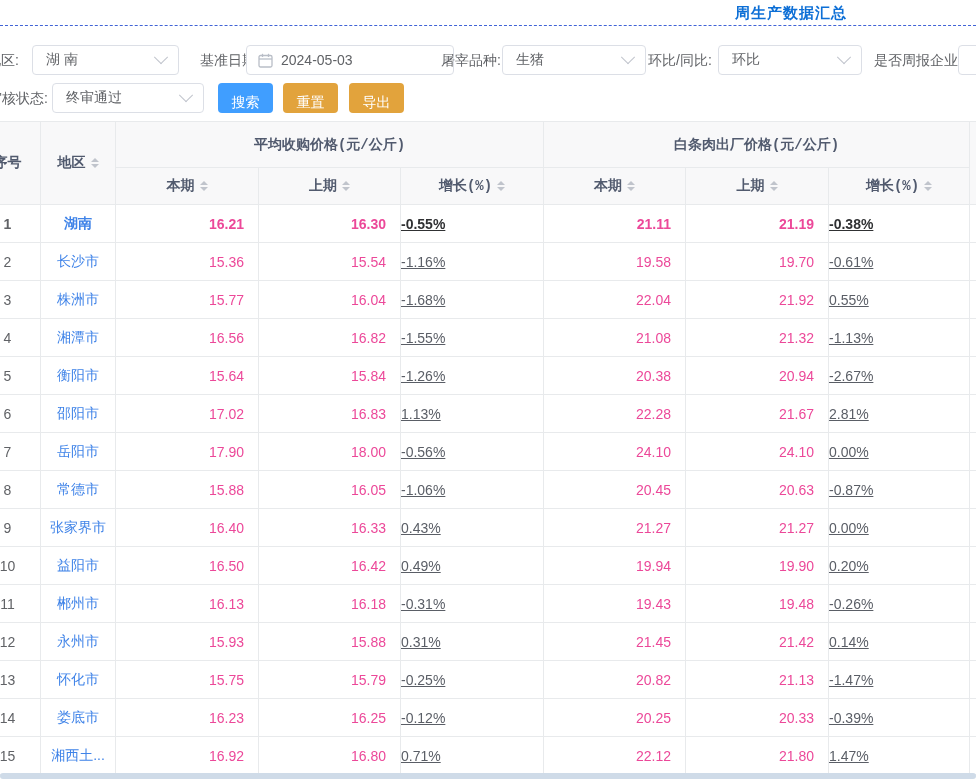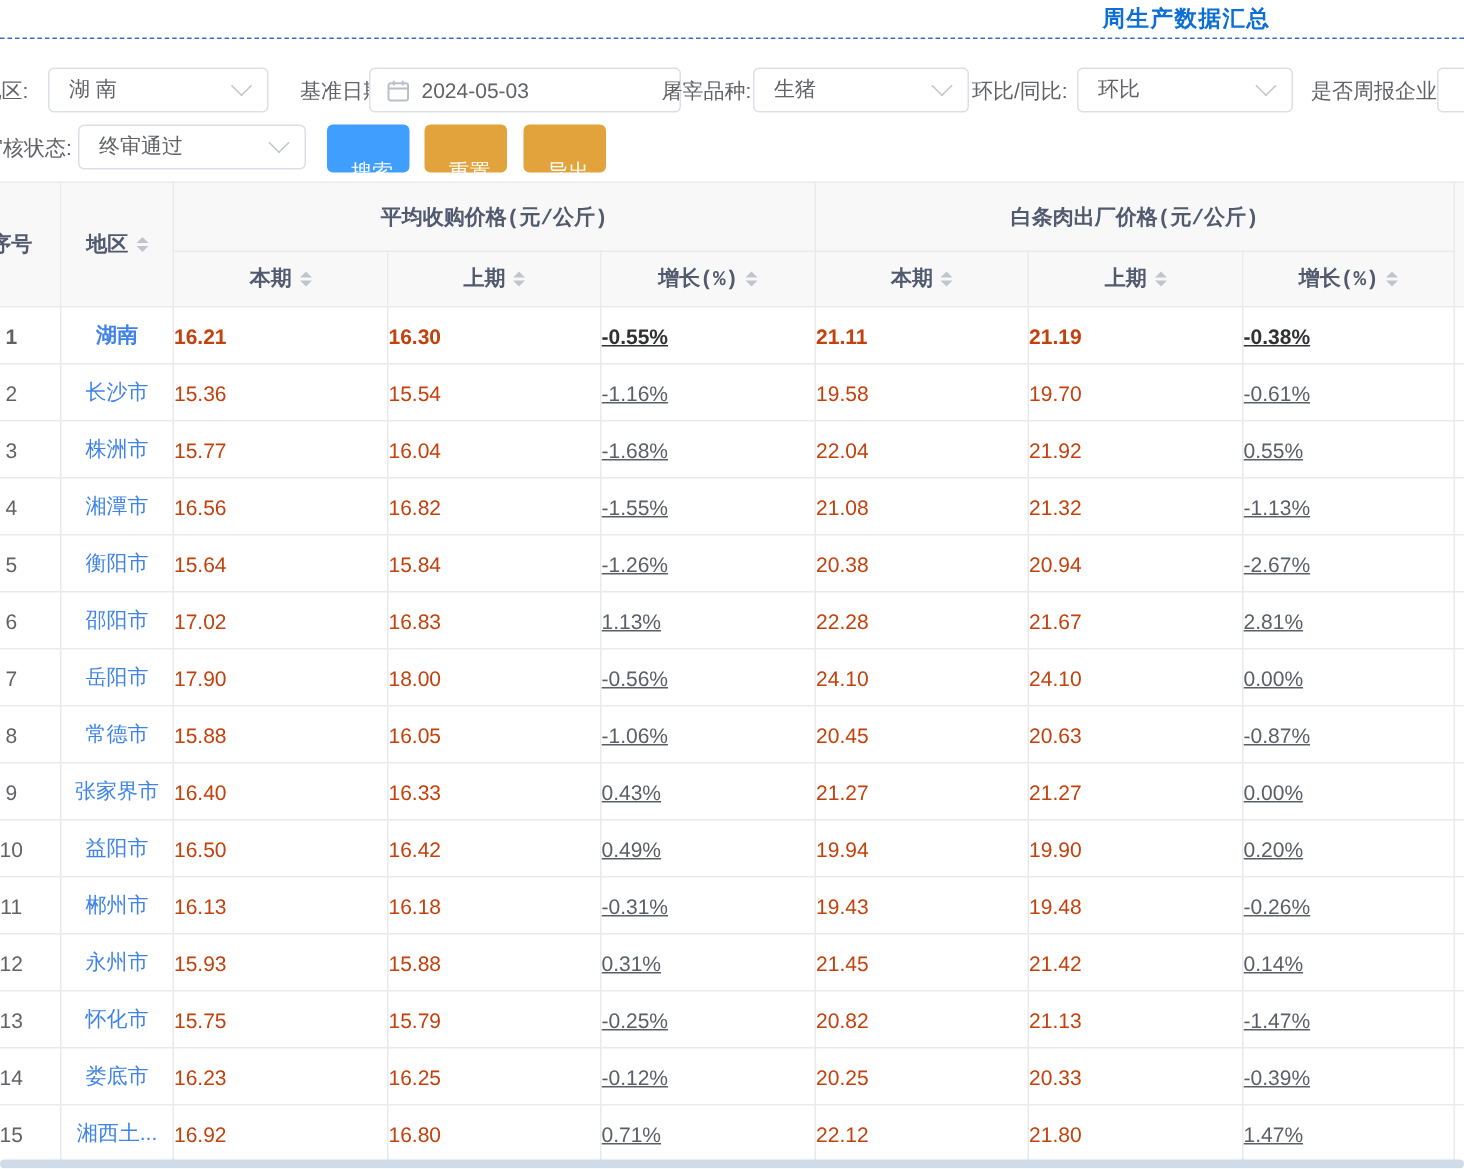--- a/index.html
+++ b/index.html
@@ -22,42 +22,42 @@
   }
   .select .sel-text{flex:1;padding-left:13px;white-space:nowrap;overflow:hidden;}
   .chev{
     width:9px;height:9px;margin-right:12px;flex:none;
     border-right:1.5px solid #c0c4cc;border-bottom:1.5px solid #c0c4cc;
     transform:rotate(45deg) translate(-2px,-2px);
   }
   .datebox .cal{flex:none;margin-left:11px;margin-right:8px;display:block;}
   .btn{
     position:absolute;height:30px;width:55px;box-sizing:border-box;border:none;border-radius:4px;
-    color:#fff;font-size:14px;line-height:30px;text-align:center;padding:16px;cursor:pointer;
+    color:#fff;font-size:14px;line-height:30px;text-align:center;padding:4px;cursor:pointer;
     font-family:inherit;white-space:nowrap;
   }
   .btn-blue{background:#409eff;}
   .btn-orange{background:#e2a33c;}
   
   .tbl{
     position:absolute;left:-26px;top:121px;width:1055px;table-layout:fixed;
     border-collapse:collapse;background:#fff;font-size:14px;
   }
   .tbl th,.tbl td{border:1px solid #e8eaec;padding:0;overflow:hidden;white-space:nowrap;}
   .tbl thead th{background:#f8f8f9;color:#515a6e;font-weight:bold;text-align:center;font-family:Liberation Mono, monospace;}
   .tr-group{height:46px;}
   .tr-sub{height:37px;}
   .tbl tbody tr{height:38px;}
   .sorter{display:inline-flex;flex-direction:column;vertical-align:middle;margin-left:5px;}
   .caret{width:0;height:0;border:4.5px solid transparent;}
   .caret-up{border-bottom-color:#c0c4cc;border-top:none;margin-bottom:2px;}
   .caret-down{border-top-color:#c0c4cc;border-bottom:none;}
   .c-seq{text-align:center;color:#606266;}
   .c-region{text-align:center;color:#3f83e8;}
-  .c-num{padding-right:14px !important;color:#c2410c;}
+  .c-num{text-align:right;padding-right:14px !important;color:#ec4899;}
   .c-pct{padding-right:10px !important;color:#5a5e66;text-decoration:underline;}
   tr.row-bold td{font-weight:bold;}
   tr.row-bold .c-pct{color:#303133;}
   
   .hscroll{
     position:absolute;left:0;bottom:0;width:976px;height:6px;background:#cfdbe8;border-radius:3px;
   }
 </style>
 </head>
 <body>

